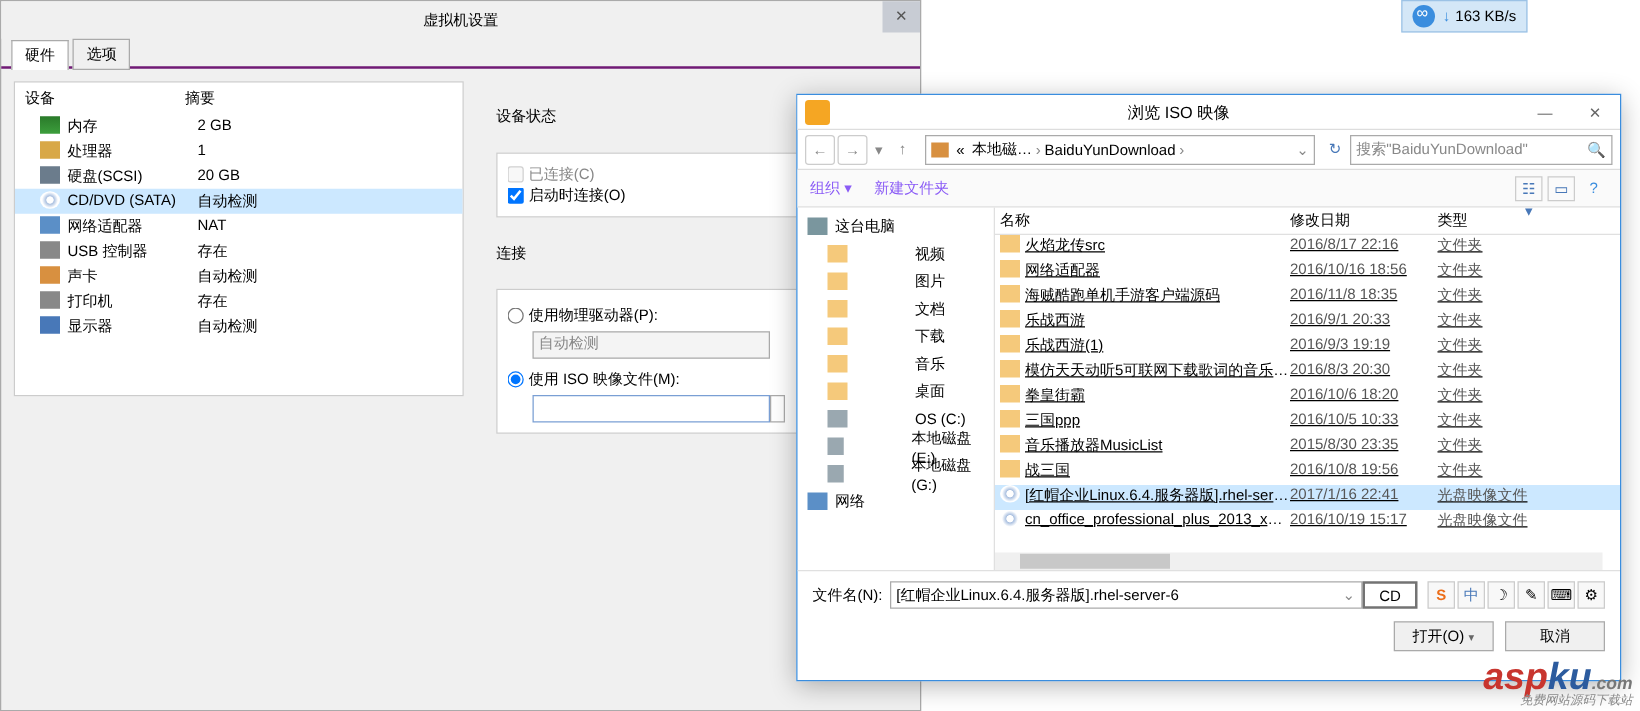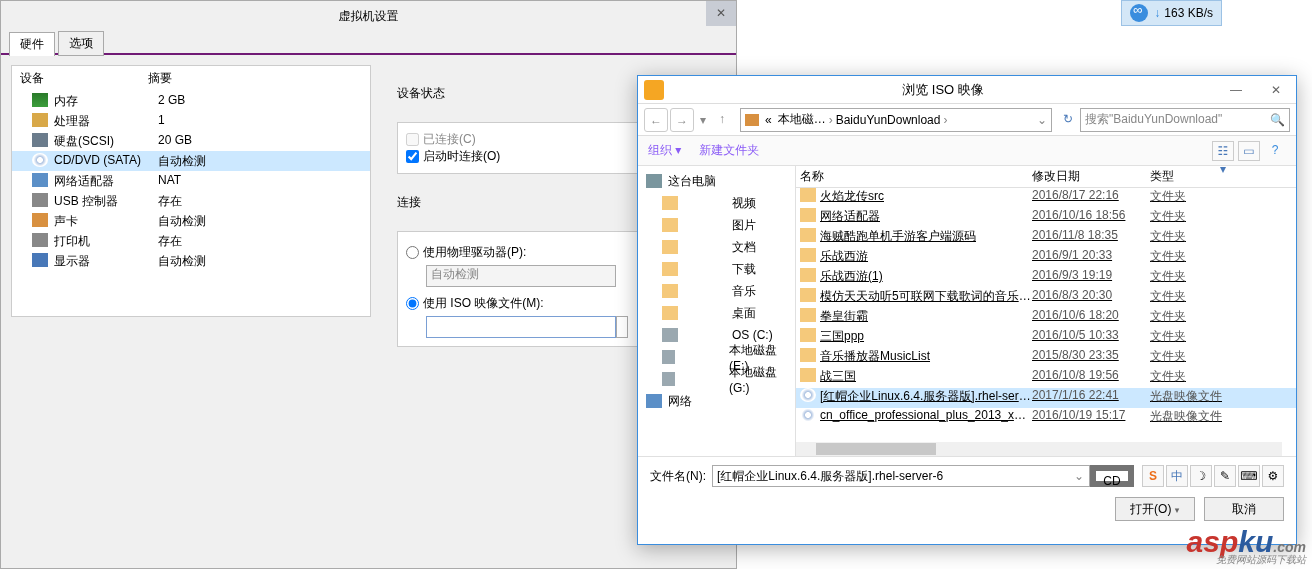--- a/index.html
+++ b/index.html
@@ -75,21 +75,21 @@
 .fi-iso{background:radial-gradient(circle,#fff 25%,#aac0e0 30%,#fff 60%);border-radius:50%;}
 .frow .fn{width:212px;overflow:hidden;white-space:nowrap;text-overflow:ellipsis;}
 .frow .fd{width:118px;color:#555;}
 .frow .ft{width:100px;color:#555;}
 .scrollb{position:absolute;bottom:0;left:0;right:14px;height:14px;background:#f0f0f0;}
 .scrollb .th{position:absolute;left:20px;width:120px;height:12px;top:1px;background:#c8c8c8;}
 .fd-foot{padding:8px 12px;border-top:1px solid #e0e0e0;}
 .fd-fn{display:flex;align-items:center;margin-bottom:10px;}
 .fd-fn label{margin-right:6px;}
 .fn-input{flex:1;height:22px;border:1px solid #aaa;padding:0 4px;}
-.type-sel{width:44px;height:22px;border:6px solid #737373;margin-left:6px;text-align:center;line-height:20px;}
+.type-sel{width:44px;height:22px;border:2px solid #737373;margin-left:6px;text-align:center;line-height:20px;}
 .ime-bar{margin-left:6px;display:flex;}
 .ime-bar .im{width:22px;height:22px;border:1px solid #ccc;text-align:center;line-height:20px;margin-left:2px;background:#f8f8f8;}
 .fd-btns{text-align:right;}
 .fd-btn{display:inline-block;width:80px;height:24px;border:1px solid #aaa;background:#f0f0f0;text-align:center;line-height:22px;margin-left:6px;}
 .fd-btn .arr{font-size:9px;color:#666;}
 .speed{position:absolute;right:90px;top:0;height:26px;background:#d4e7f7;border:1px solid #9cc2e5;padding:0 8px;display:flex;align-items:center;}
 .speed .cl{width:18px;height:18px;background:#3a8dde;border-radius:50%;margin-right:6px;position:relative;}
 .speed .cl:after{content:"∞";color:#fff;position:absolute;left:3px;top:-2px;font-size:13px;}
 .speed .ar{color:#3a8dde;margin-right:4px;}
 .watermark{position:absolute;right:6px;bottom:2px;font-style:italic;font-weight:bold;}

